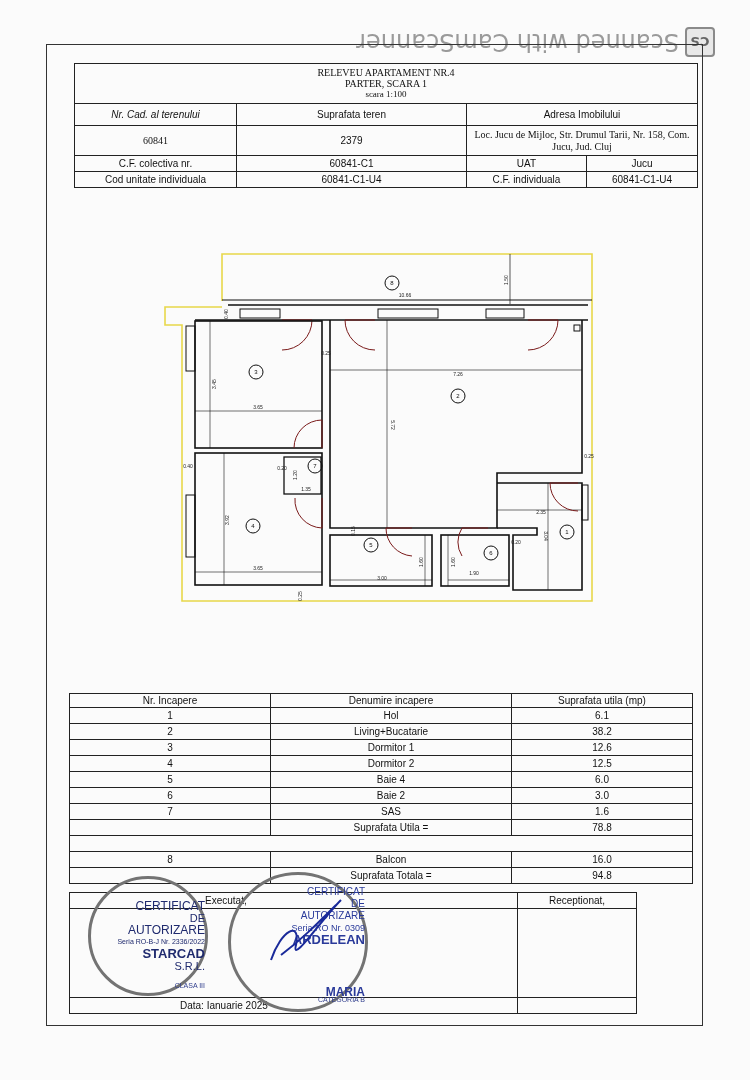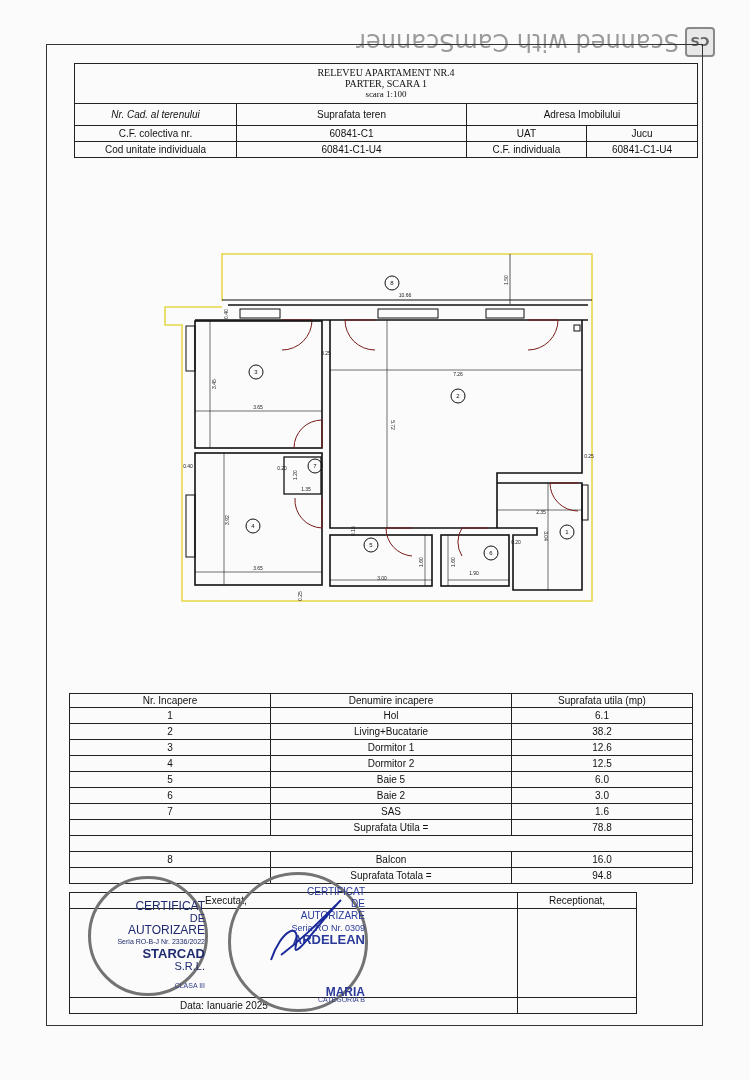--- a/index.html
+++ b/index.html
@@ -32,20 +32,25 @@
     <td colspan="4" class="serif title-cell">
       <div>RELEVEU APARTAMENT  NR.4</div>
       <div>PARTER, SCARA 1</div>
       <div style="font-size:9px;">scara 1:100</div>
     </td>
   </tr>
   <tr style="height:22px;">
     <td style="width:157px;font-style:italic;">Nr. Cad. al terenului</td>
     <td style="width:225px;">Suprafata teren</td>
     <td colspan="2">Adresa Imobilului</td>
+  </tr>
+  <tr style="height:30px;">
+    <td class="serif">60841</td>
+    <td>2379</td>
+    <td colspan="2" class="serif" style="line-height:12px;">Loc. Jucu de Mijloc, Str. Drumul Tarii, Nr. 158, Com. Jucu, Jud. Cluj</td>
   </tr>
   <tr style="height:16px;">
     <td>C.F. colectiva nr.</td>
     <td>60841-C1</td>
     <td style="width:115px;">UAT</td>
     <td>Jucu</td>
   </tr>
   <tr style="height:16px;">
     <td>Cod unitate individuala</td>
     <td>60841-C1-U4</td>
@@ -183,21 +188,21 @@
     <td>Dormitor 1</td>
     <td>12.6</td>
   </tr>
   <tr style="height:16px;">
     <td>4</td>
     <td>Dormitor 2</td>
     <td>12.5</td>
   </tr>
   <tr style="height:16px;">
     <td>5</td>
-    <td>Baie 5</td>
+    <td>Baie 4</td>
     <td>6.0</td>
   </tr>
   <tr style="height:16px;">
     <td>6</td>
     <td>Baie 2</td>
     <td>3.0</td>
   </tr>
   <tr style="height:16px;">
     <td>7</td>
     <td>SAS</td>

